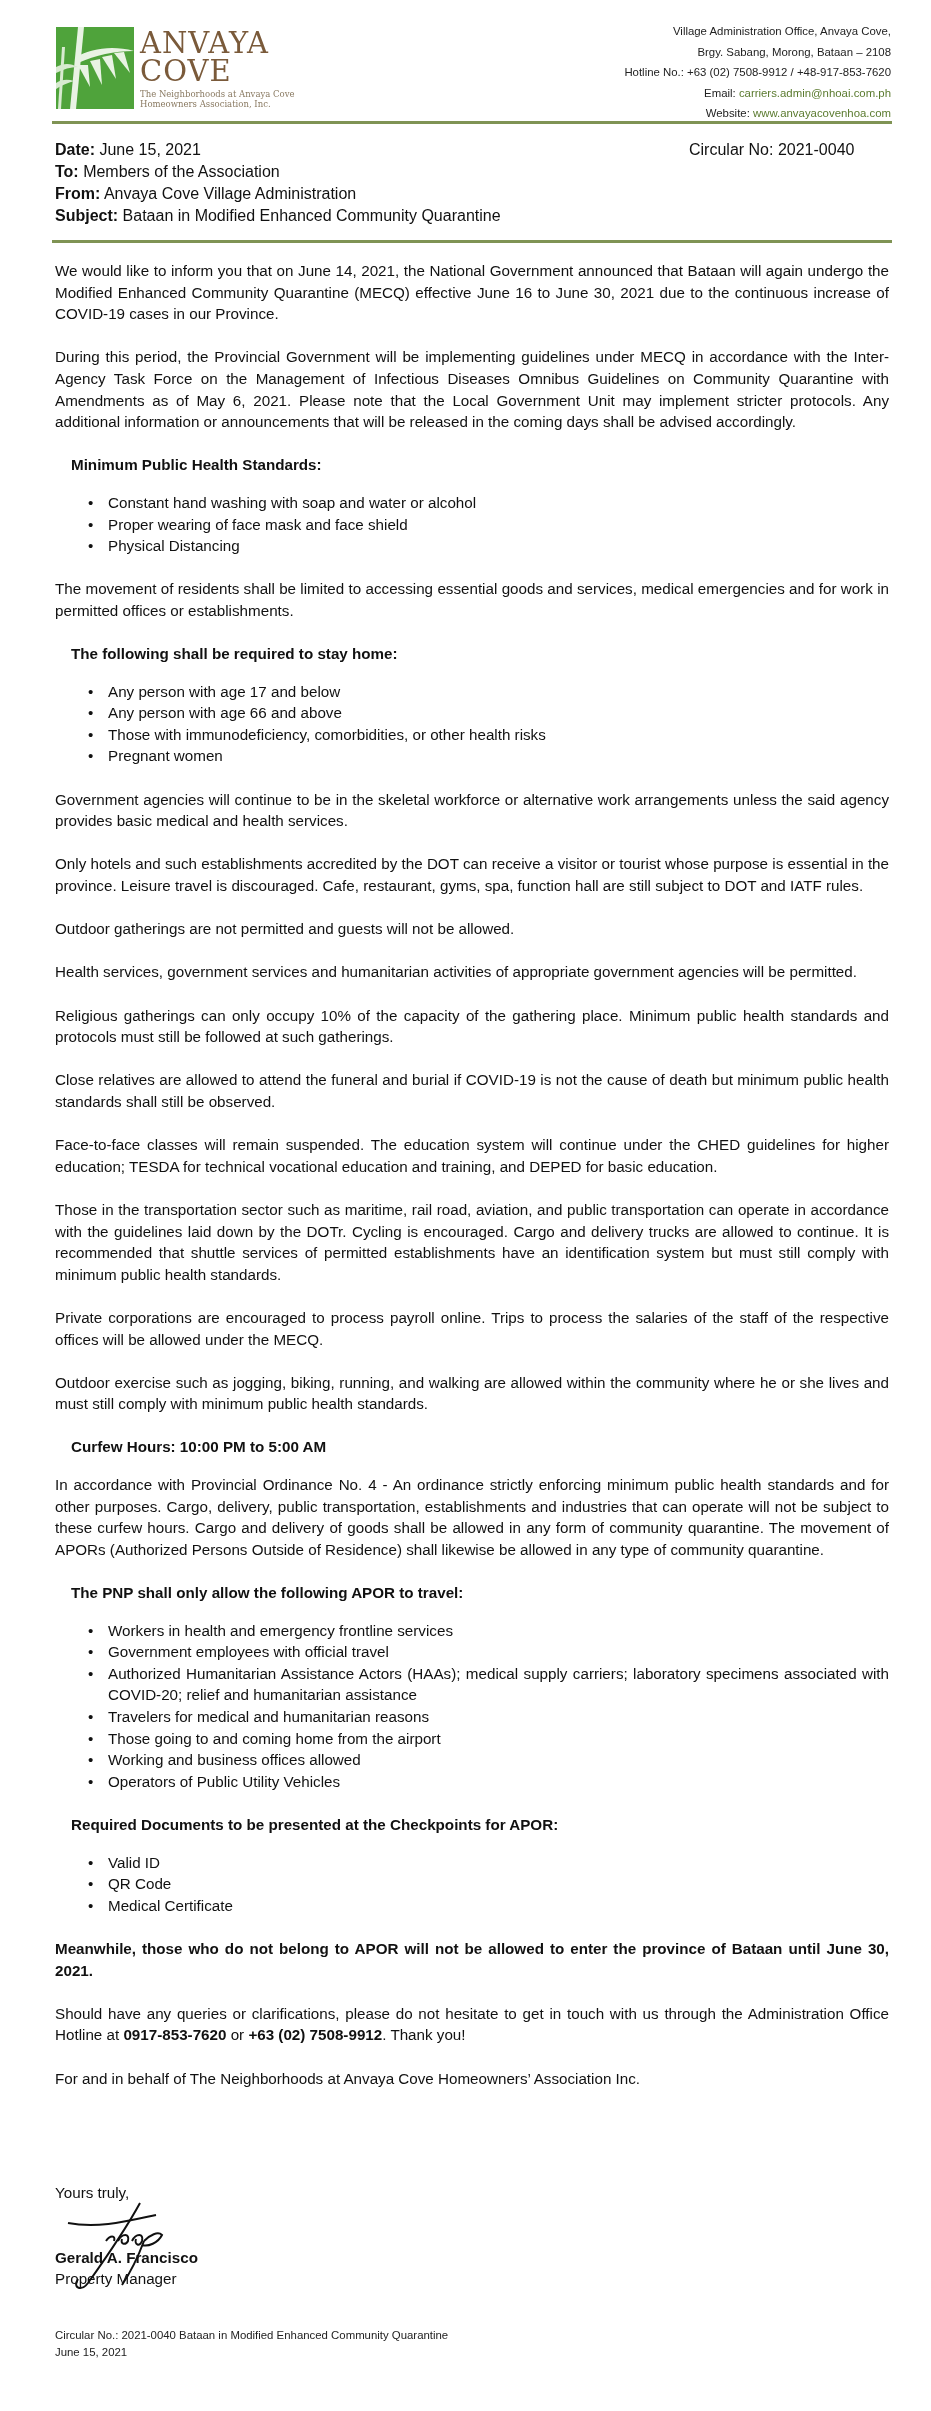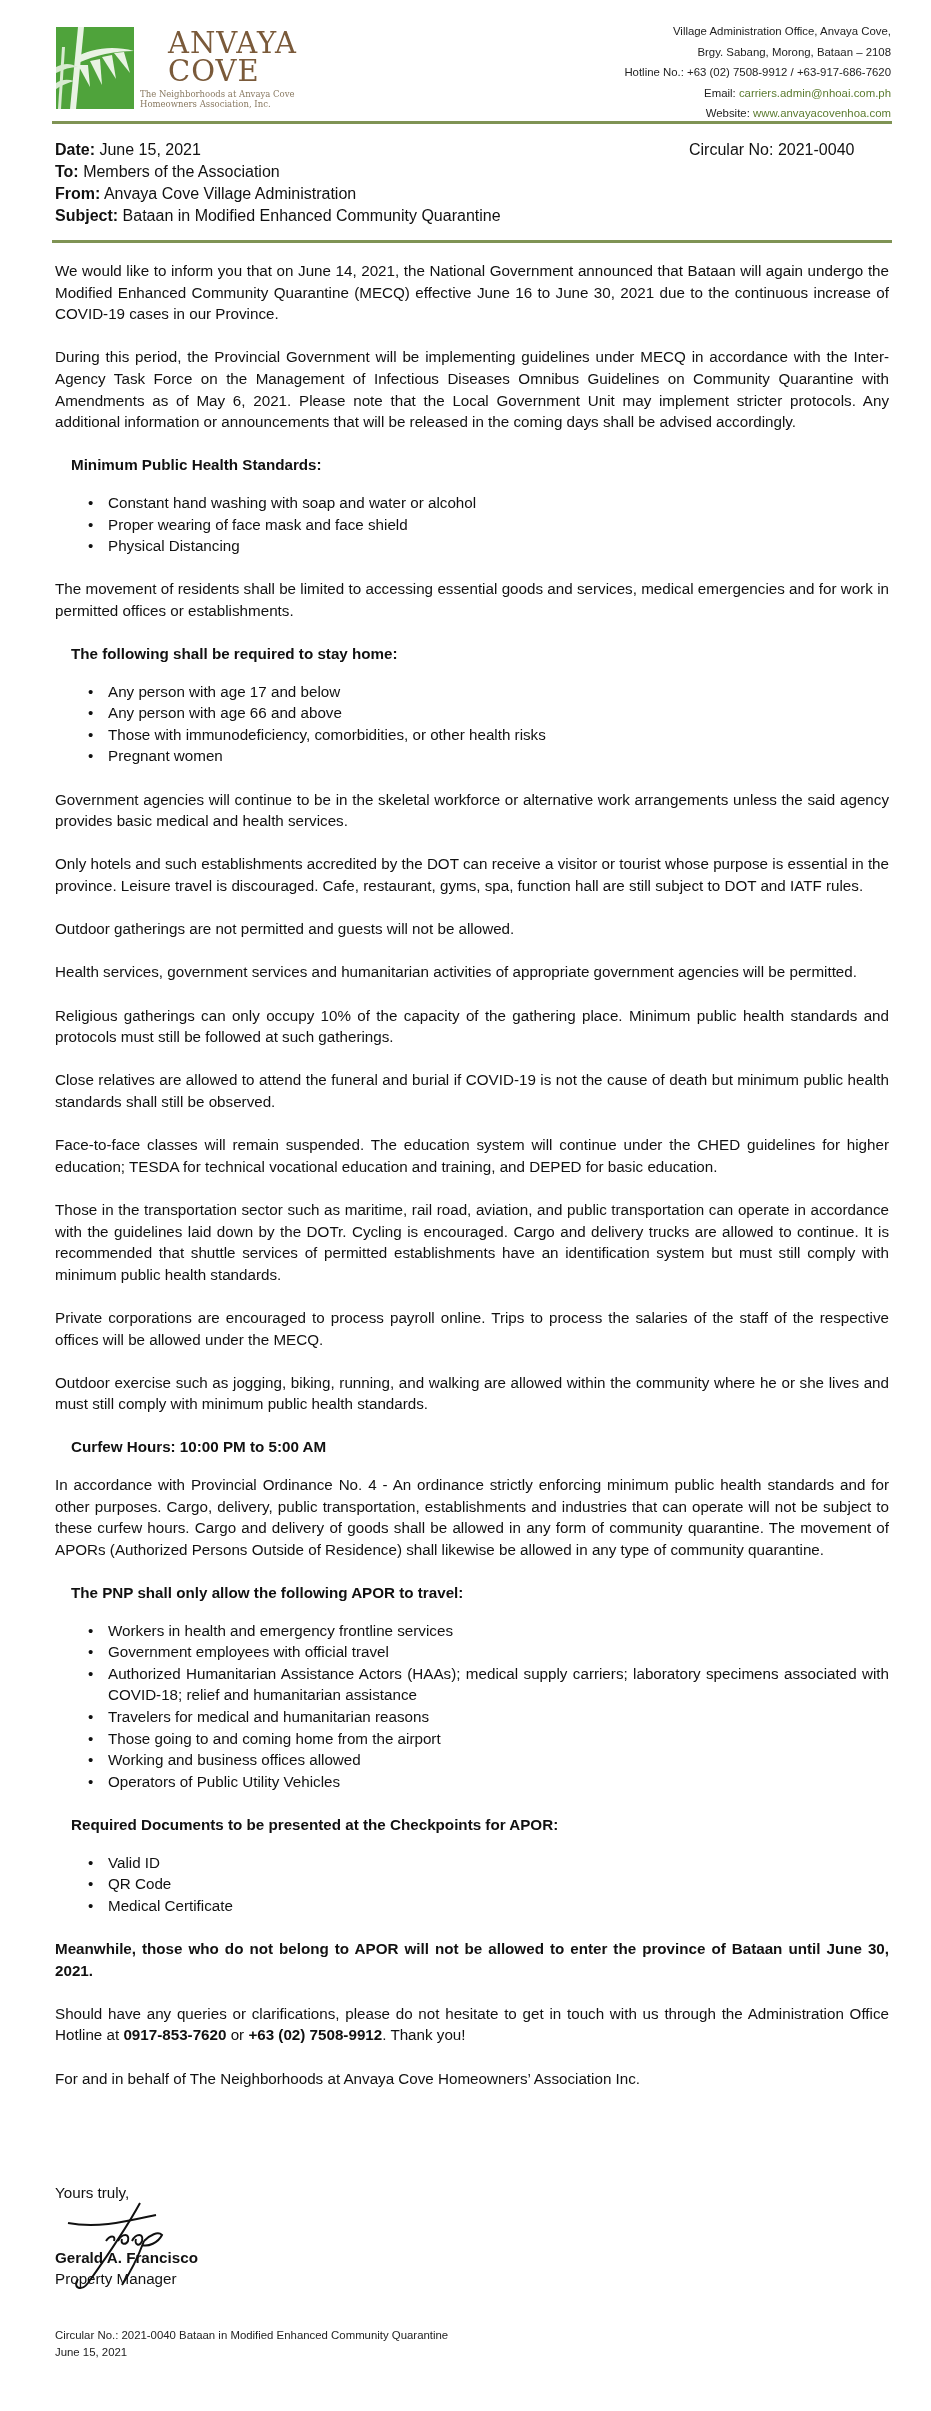--- a/index.html
+++ b/index.html
@@ -4,21 +4,21 @@
 <style>
   html, body { margin: 0; padding: 0; background: #ffffff; }
   body { width: 931px; height: 2411px; position: relative; overflow: hidden;
          font-family: "Liberation Sans", "DejaVu Sans", sans-serif; color: #111; }
   .page { position: absolute; left: 0; top: 0; width: 931px; height: 2411px; }
 
   
   .logo { position: absolute; left: 56px; top: 27px; width: 250px; height: 85px; }
   .logo-square { position: absolute; left: 0; top: 0; width: 78px; height: 82px; background: #4fa33b; overflow: hidden; }
   .logo-wordmark { position: absolute; left: 84px; top: 2px; color: #7a5a3a;
-                   font-family: "DejaVu Serif", serif; font-size: 29px; line-height: 28px; letter-spacing: 1px; margin-left: 28px; }
+                   font-family: "DejaVu Serif", serif; font-size: 29px; line-height: 28px; letter-spacing: 1px; }
   .logo-tagline { position: absolute; left: 84px; top: 62px; color: #8a7a62; font-family: "DejaVu Serif", serif;
                   font-size: 8.5px; line-height: 10px; white-space: nowrap; }
   .contact { position: absolute; right: 40px; top: 21px; text-align: right; font-size: 11.4px; line-height: 20.5px; color: #222; }
   .contact .link { color: #5a7a2e; }
 
   .rule { position: absolute; left: 52px; width: 840px; height: 3px; background: #7f9354; }
 
   
   .memo { position: absolute; left: 55px; top: 139px; font-size: 16px; line-height: 22px; }
   .memo b { font-weight: bold; }
@@ -65,21 +65,21 @@
     </div>
     <div class="logo-tagline">
       <div>The Neighborhoods at Anvaya Cove</div>
       <div>Homeowners Association, Inc.</div>
     </div>
   </div>
 
   <div class="contact">
     <div>Village Administration Office, Anvaya Cove,</div>
     <div>Brgy. Sabang, Morong, Bataan – 2108</div>
-    <div>Hotline No.: +63 (02) 7508-9912 / +63-917-686-7620</div>
+    <div>Hotline No.: +63 (02) 7508-9912 / +48-917-853-7620</div>
     <div><span>Email: </span><span class="link">carriers.admin@nhoai.com.ph</span></div>
     <div><span>Website: </span><span class="link">www.anvayacovenhoa.com</span></div>
   </div>
 
   <div class="rule" style="top:121px"></div>
 
   <div class="memo">
     <div><b>Date:</b> <span>June 15, 2021</span></div>
     <div><b>To:</b> <span>Members of the Association</span></div>
     <div><b>From:</b> <span>Anvaya Cove Village Administration</span></div>
@@ -121,21 +121,21 @@
     <p>Private corporations are encouraged to process payroll online. Trips to process the salaries of the staff of the respective offices will be allowed under the MECQ.</p>
     <p>Outdoor exercise such as jogging, biking, running, and walking are allowed within the community where he or she lives and must still comply with minimum public health standards.</p>
 
     <p class="heading">Curfew Hours: 10:00 PM to 5:00 AM</p>
     <p>In accordance with Provincial Ordinance No. 4 - An ordinance strictly enforcing minimum public health standards and for other purposes. Cargo, delivery, public transportation, establishments and industries that can operate will not be subject to these curfew hours. Cargo and delivery of goods shall be allowed in any form of community quarantine. The movement of APORs (Authorized Persons Outside of Residence) shall likewise be allowed in any type of community quarantine.</p>
 
     <p class="heading">The PNP shall only allow the following APOR to travel:</p>
     <ul>
       <li><span class="bullet">•</span><span>Workers in health and emergency frontline services</span></li>
       <li><span class="bullet">•</span><span>Government employees with official travel</span></li>
-      <li><span class="bullet">•</span><span>Authorized Humanitarian Assistance Actors (HAAs); medical supply carriers; laboratory specimens associated with COVID-18; relief and humanitarian assistance</span></li>
+      <li><span class="bullet">•</span><span>Authorized Humanitarian Assistance Actors (HAAs); medical supply carriers; laboratory specimens associated with COVID-20; relief and humanitarian assistance</span></li>
       <li><span class="bullet">•</span><span>Travelers for medical and humanitarian reasons</span></li>
       <li><span class="bullet">•</span><span>Those going to and coming home from the airport</span></li>
       <li><span class="bullet">•</span><span>Working and business offices allowed</span></li>
       <li><span class="bullet">•</span><span>Operators of Public Utility Vehicles</span></li>
     </ul>
 
     <p class="heading">Required Documents to be presented at the Checkpoints for APOR:</p>
     <ul>
       <li><span class="bullet">•</span><span>Valid ID</span></li>
       <li><span class="bullet">•</span><span>QR Code</span></li>

